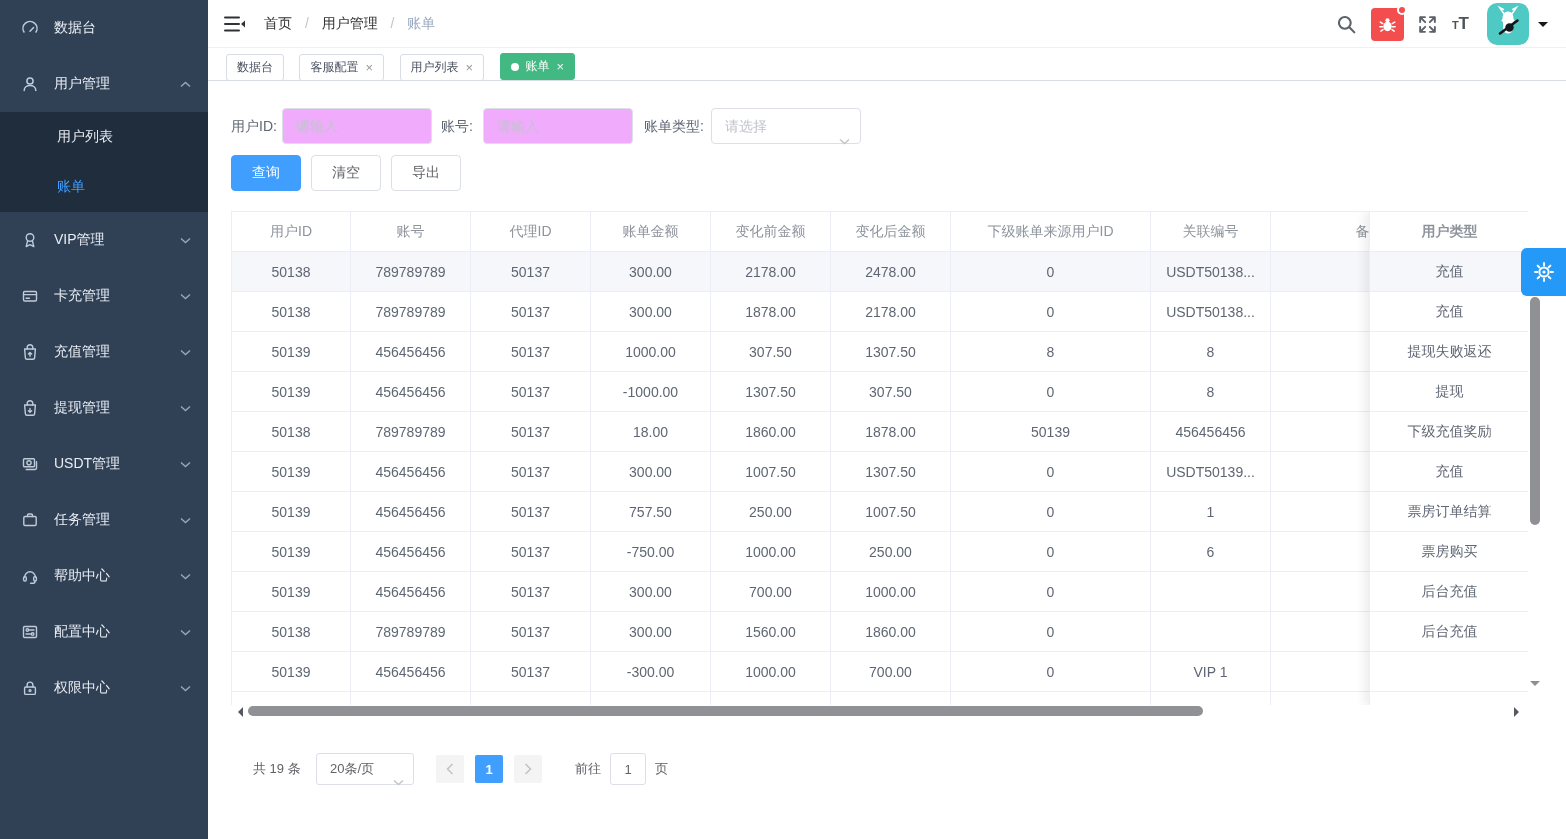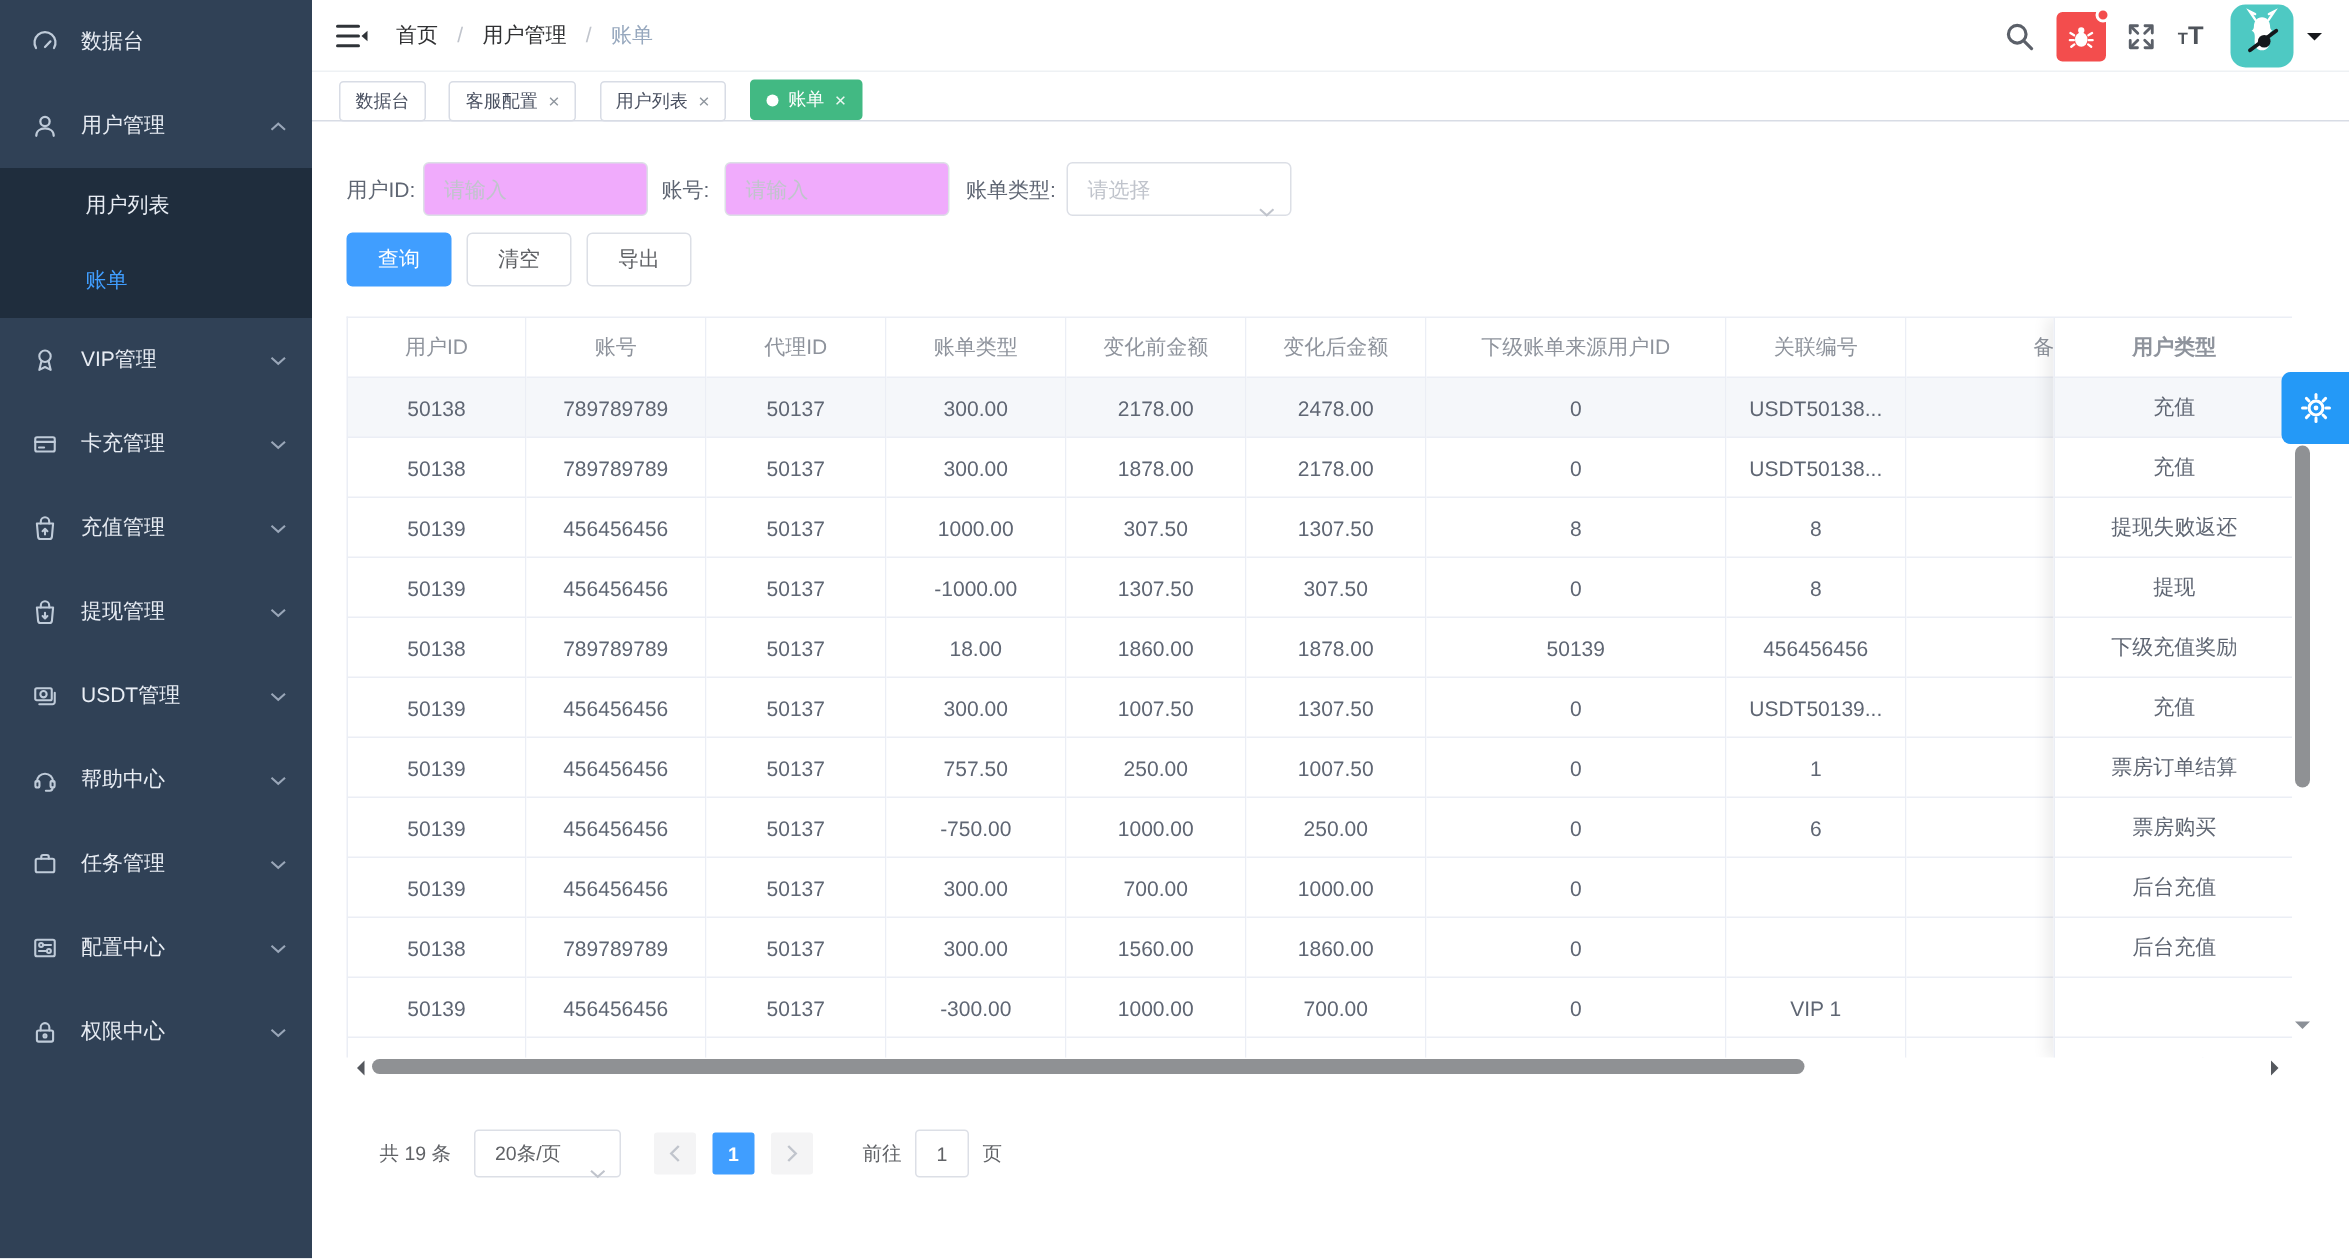--- a/index.html
+++ b/index.html
@@ -200,43 +200,43 @@
       <span class="lbl">USDT管理</span>
       <span class="chev">
         <svg width="11" height="7" viewBox="0 0 11 7" fill="none" stroke="#99a6b8" stroke-width="1.4">
             <polyline points="1,1.5 5.5,5.5 10,1.5"></polyline>
           </svg>
       </span>
     </div>
 
     <div class="mitem">
       <span class="micon">
+        <svg width="18" height="18" viewBox="0 0 18 18" fill="none" stroke="#bfcbd9" stroke-width="1.4" stroke-linecap="round">
+            <rect x="2.8" y="5.5" width="12.4" height="9" rx="1.2"></rect>
+            <path d="M6.5 5.5V4.2a1.2 1.2 0 0 1 1.2-1.2h2.6a1.2 1.2 0 0 1 1.2 1.2v1.3"></path>
+          </svg>
+      </span>
+      <span class="lbl">任务管理</span>
+      <span class="chev">
+        <svg width="11" height="7" viewBox="0 0 11 7" fill="none" stroke="#99a6b8" stroke-width="1.4">
+            <polyline points="1,1.5 5.5,5.5 10,1.5"></polyline>
+          </svg>
+      </span>
+    </div>
+
+    <div class="mitem">
+      <span class="micon">
         <svg width="18" height="18" viewBox="0 0 18 18" fill="none" stroke="#bfcbd9" stroke-width="1.4" stroke-linecap="round" stroke-linejoin="round">
             <path d="M3.6 10.2a5.4 5.4 0 0 1 10.8 0"></path>
             <rect x="2.6" y="9.6" width="2.7" height="4.4" rx="1.2"></rect>
             <rect x="12.7" y="9.6" width="2.7" height="4.4" rx="1.2"></rect>
             <path d="M14 14v.4a1.8 1.8 0 0 1-1.8 1.8H9.6"></path>
           </svg>
       </span>
       <span class="lbl">帮助中心</span>
-      <span class="chev">
-        <svg width="11" height="7" viewBox="0 0 11 7" fill="none" stroke="#99a6b8" stroke-width="1.4">
-            <polyline points="1,1.5 5.5,5.5 10,1.5"></polyline>
-          </svg>
-      </span>
-    </div>
-
-    <div class="mitem">
-      <span class="micon">
-        <svg width="18" height="18" viewBox="0 0 18 18" fill="none" stroke="#bfcbd9" stroke-width="1.4" stroke-linecap="round">
-            <rect x="2.8" y="5.5" width="12.4" height="9" rx="1.2"></rect>
-            <path d="M6.5 5.5V4.2a1.2 1.2 0 0 1 1.2-1.2h2.6a1.2 1.2 0 0 1 1.2 1.2v1.3"></path>
-          </svg>
-      </span>
-      <span class="lbl">任务管理</span>
       <span class="chev">
         <svg width="11" height="7" viewBox="0 0 11 7" fill="none" stroke="#99a6b8" stroke-width="1.4">
             <polyline points="1,1.5 5.5,5.5 10,1.5"></polyline>
           </svg>
       </span>
     </div>
 
 
     <div class="mitem">
       <span class="micon">
@@ -377,21 +377,21 @@
 
     <button class="btn btn-primary" style="left:23px">查询</button>
     <button class="btn btn-plain" style="left:103px">清空</button>
     <button class="btn btn-plain" style="left:183px">导出</button>
 
     <div class="twrap">
       <div class="thead">
         <div class="hcell c0">用户ID</div>
         <div class="hcell c1">账号</div>
         <div class="hcell c2">代理ID</div>
-        <div class="hcell c3">账单类型</div>
+        <div class="hcell c3">账单金额</div>
         <div class="hcell c4">变化前金额</div>
         <div class="hcell c5">变化后金额</div>
         <div class="hcell c6">下级账单来源用户ID</div>
         <div class="hcell c7">关联编号</div>
         <div class="hcell c8">备注</div>
       </div>
       <div>
           <div class="trow hl">
             <div class="tcell c0">50138</div>
             <div class="tcell c1">789789789</div>

